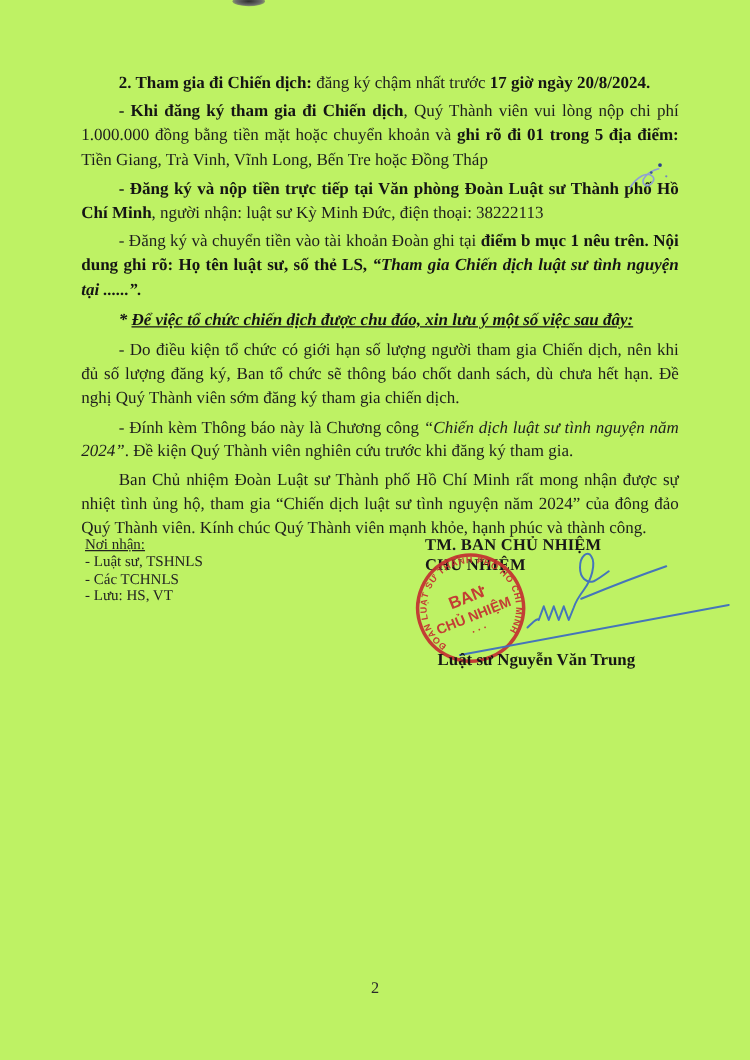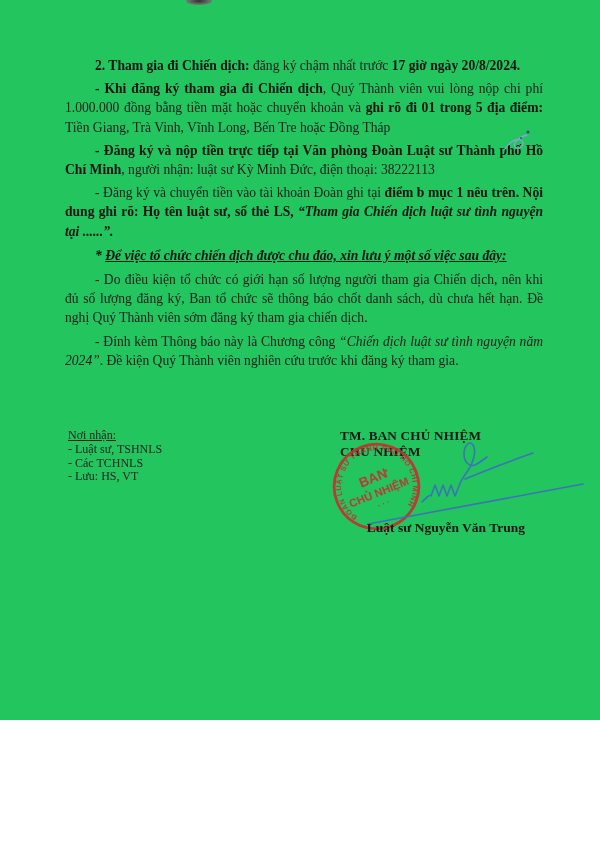--- a/index.html
+++ b/index.html
@@ -1,19 +1,19 @@
 <!DOCTYPE html>
 <html><head>
 <meta charset="utf-8">
 <style>
   html,body{margin:0;padding:0;background:#ffffff;}
   .page{
     position:relative;
-    width:600px;height:720px;
-    background:#22c55e;
+    width:600px;height:848px;
+    background:#bef264;
     overflow:hidden;
     font-family:"Liberation Serif","DejaVu Serif",serif;
     color:#1c1c1c;
   }
   
   .content{
     position:absolute;
     left:65px;right:57px;top:56px;
   }
   .para{
@@ -38,21 +38,21 @@
   
   .sig-block{
     position:absolute;left:340px;top:428px;width:200px;
     text-align:left;font-weight:bold;
     font-size:13.2px;line-height:15.6px;color:#181818;
     letter-spacing:.2px;
     z-index:1;
   }
   .signer-name{
     position:absolute;left:350px;top:520px;width:175px;
-    text-align:right;font-weight:bold;font-size:13.5px;color:#161616;
+    text-align:left;font-weight:bold;font-size:13.5px;color:#161616;
     z-index:5;
   }
   .stamp{
     position:absolute;left:330px;top:440px;width:93px;height:93px;
     z-index:2;opacity:.93;
   }
   .signature{
     position:absolute;left:352px;top:432px;width:246px;height:106px;
     z-index:4;
   }
@@ -86,20 +86,21 @@
   </svg>
 
   <div class="content">
       <p class="para"><span class="b">2. Tham gia đi Chiến dịch:</span><span> đăng ký chậm nhất trước </span><span class="b">17 giờ ngày 20/8/2024.</span></p>
       <p class="para"><span class="b">- Khi đăng ký tham gia đi Chiến dịch</span><span>, Quý Thành viên vui lòng nộp chi phí 1.000.000 đồng bằng tiền mặt hoặc chuyển khoản và  </span><span class="b">ghi rõ đi 01 trong 5 địa điểm:</span><span> Tiền Giang, Trà Vinh, Vĩnh Long, Bến Tre hoặc Đồng Tháp</span></p>
       <p class="para"><span class="b">- Đăng ký và nộp tiền trực tiếp tại Văn phòng Đoàn Luật sư Thành phố Hồ Chí Minh</span><span>, người nhận: luật sư Kỳ Minh Đức, điện thoại: 38222113</span></p>
       <p class="para"><span>- Đăng ký và chuyển tiền vào tài khoản Đoàn ghi tại </span><span class="b">điểm b mục 1 nêu trên. Nội dung ghi rõ: Họ tên luật sư, số thẻ LS, </span><span class="b i">“Tham gia Chiến dịch luật sư tình nguyện tại ......”.</span></p>
       <p class="para section-head"><span class="b">* </span><span class="b u">Để việc tổ chức chiến dịch được chu đáo, xin lưu ý một số việc sau đây:</span></p>
       <p class="para"><span>- Do điều kiện tổ chức có giới hạn số lượng người tham gia Chiến dịch, nên khi đủ số lượng đăng ký, Ban tổ chức sẽ thông báo chốt danh sách, dù chưa hết hạn. Đề nghị Quý Thành viên sớm đăng ký tham gia chiến dịch.</span></p>
       <p class="para"><span>- Đính kèm Thông báo này là Chương công </span><span class="i">“Chiến dịch luật sư tình nguyện năm 2024”</span><span>. Đề kiện Quý Thành viên nghiên cứu trước khi đăng ký tham gia.</span></p>
+      <p class="para"><span>Ban Chủ nhiệm Đoàn Luật sư Thành phố Hồ Chí Minh rất mong nhận được sự nhiệt tình ủng hộ, tham gia “Chiến dịch luật sư tình nguyện năm 2024” của đông đảo Quý Thành viên. Kính chúc Quý Thành viên mạnh khỏe, hạnh phúc và thành công.</span></p>
     </div>
 
   <div class="recipients">
     <span class="label">Nơi nhận:</span>
     <ul>
         <li>- Luật sư, TSHNLS</li>
         <li>- Các TCHNLS</li>
         <li>- Lưu: HS, VT</li>
       </ul>
   </div>

